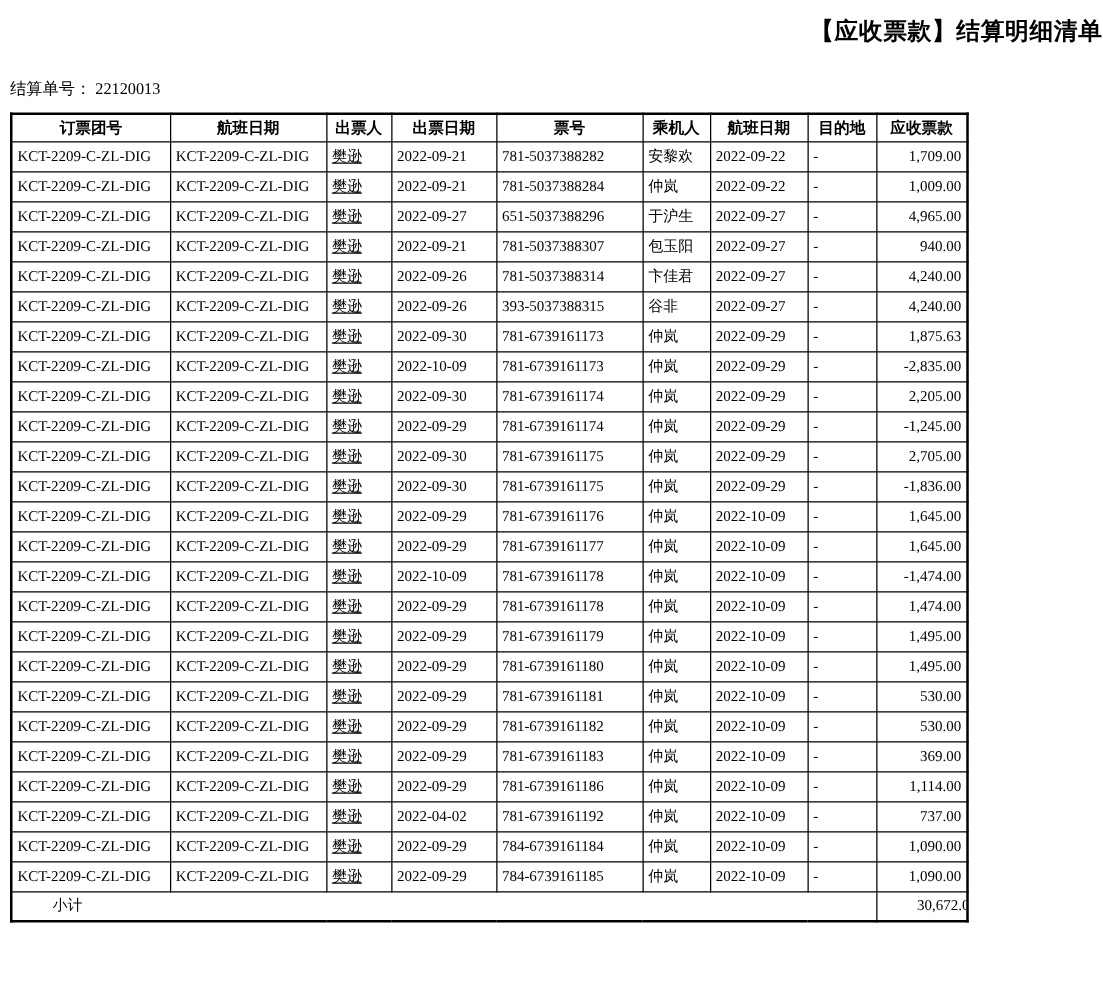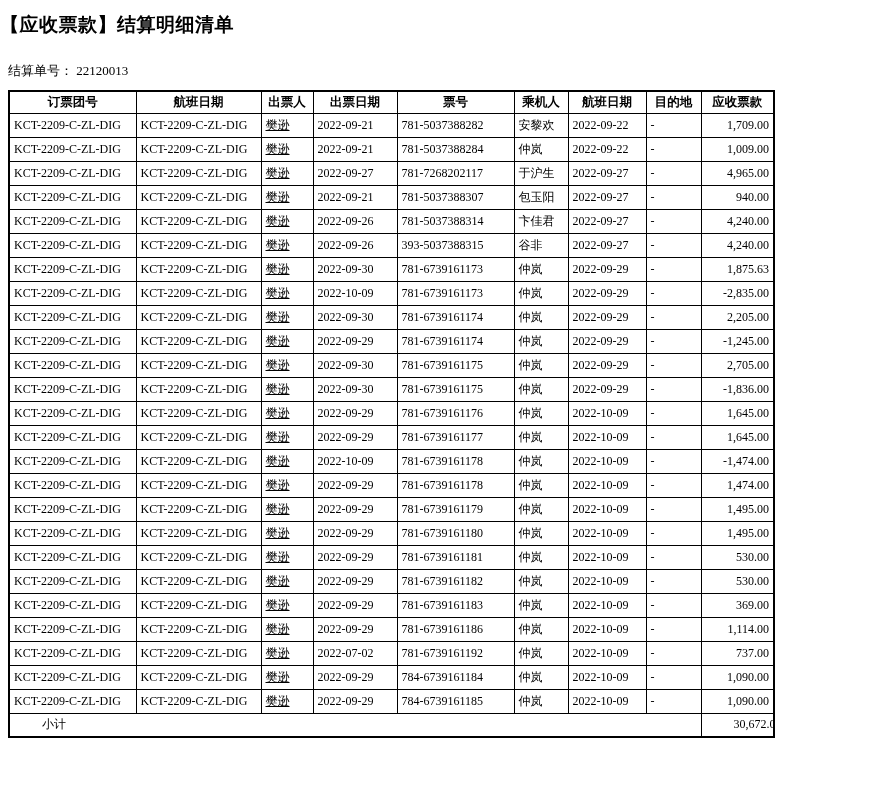--- a/index.html
+++ b/index.html
@@ -11,21 +11,21 @@
     font-family: "Liberation Serif", "DejaVu Serif", serif;
     color: #000000;
     overflow: hidden;
   }
   .page {
     width: 882px;
     height: 790px;
     position: relative;
   }
   .title {
-    text-align: left;
+    text-align: right;
     font-weight: bold;
     font-size: 19px;
     padding-top: 12px;
     letter-spacing: 0.5px;
   }
   .settle-line {
     margin: 24px 0 0 8px;
     font-size: 13px;
   }
   table.detail {
@@ -123,21 +123,21 @@
           <td>仲岚</td>
           <td>2022-09-22</td>
           <td>-</td>
           <td>1,009.00</td>
         </tr>
         <tr>
           <td>KCT-2209-C-ZL-DIG</td>
           <td>KCT-2209-C-ZL-DIG</td>
           <td>樊逊</td>
           <td>2022-09-27</td>
-          <td>781-7268202117</td>
+          <td>651-5037388296</td>
           <td>于沪生</td>
           <td>2022-09-27</td>
           <td>-</td>
           <td>4,965.00</td>
         </tr>
         <tr>
           <td>KCT-2209-C-ZL-DIG</td>
           <td>KCT-2209-C-ZL-DIG</td>
           <td>樊逊</td>
           <td>2022-09-21</td>
@@ -342,21 +342,21 @@
           <td>781-6739161186</td>
           <td>仲岚</td>
           <td>2022-10-09</td>
           <td>-</td>
           <td>1,114.00</td>
         </tr>
         <tr>
           <td>KCT-2209-C-ZL-DIG</td>
           <td>KCT-2209-C-ZL-DIG</td>
           <td>樊逊</td>
-          <td>2022-07-02</td>
+          <td>2022-04-02</td>
           <td>781-6739161192</td>
           <td>仲岚</td>
           <td>2022-10-09</td>
           <td>-</td>
           <td>737.00</td>
         </tr>
         <tr>
           <td>KCT-2209-C-ZL-DIG</td>
           <td>KCT-2209-C-ZL-DIG</td>
           <td>樊逊</td>

